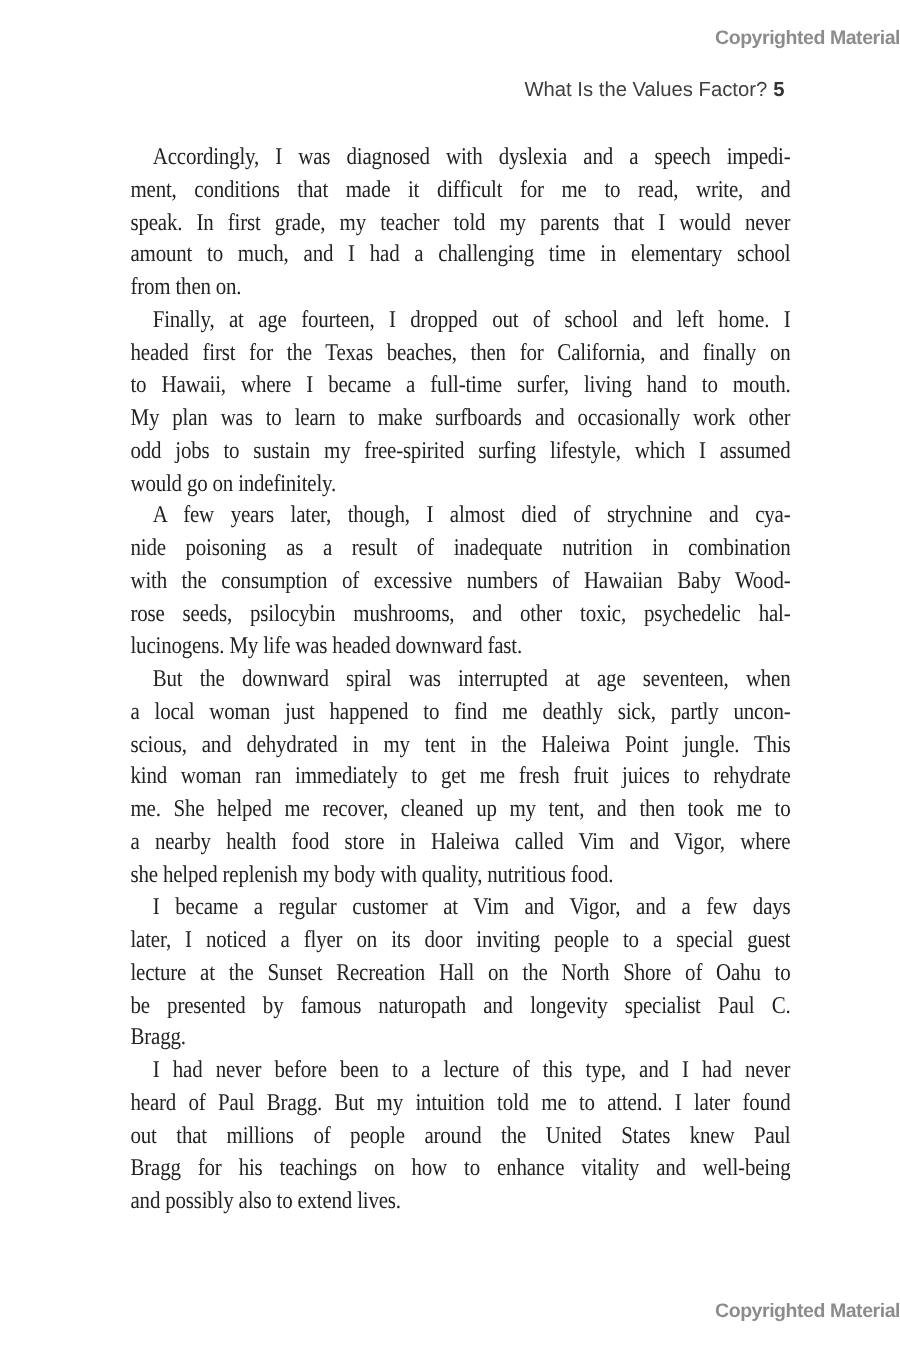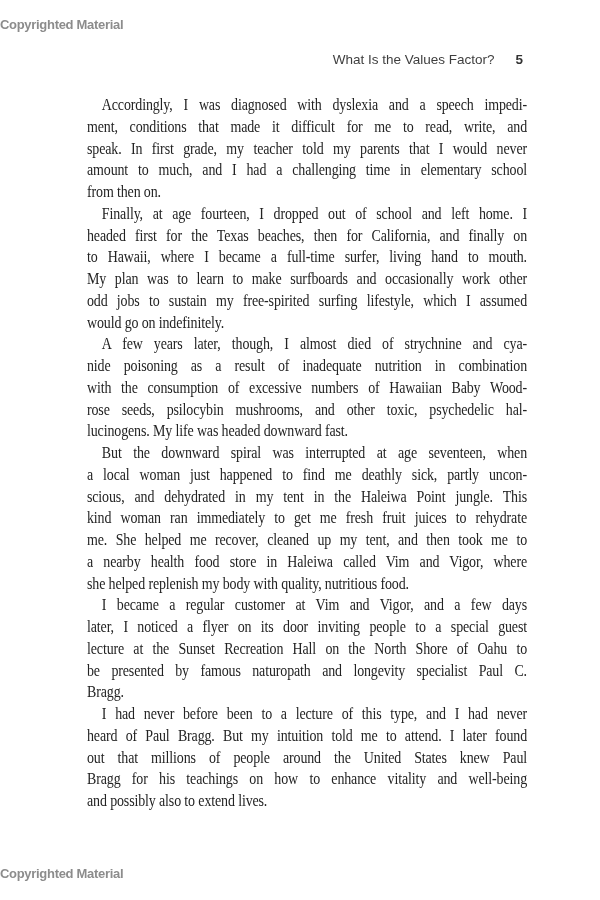--- a/index.html
+++ b/index.html
@@ -12,37 +12,37 @@
     width: 600px;
     height: 900px;
     background: #ffffff;
     overflow: hidden;
     font-family: "Liberation Sans", sans-serif;
   }
   .copyright {
     position: absolute;
     left: 0;
     right: 0;
-    text-align: left;
+    text-align: right;
     font-family: "Liberation Sans", sans-serif;
     font-size: 13px;
     font-weight: 700;
     letter-spacing: -0.3px;
     color: #8c8c8c;
   }
   .copyright.top { top: 17px; }
   .copyright.bottom { top: 866px; }
 
   .running-header {
     position: absolute;
     top: 52px;
     right: 77px;
     display: flex;
     align-items: baseline;
-    gap: 21px;
+    gap: 4px;
     font-family: "Liberation Sans", sans-serif;
     font-size: 13.5px;
     color: #3e3e3e;
   }
   .running-header .page-number {
     font-weight: 700;
     color: #333333;
   }
 
   .body-text {

